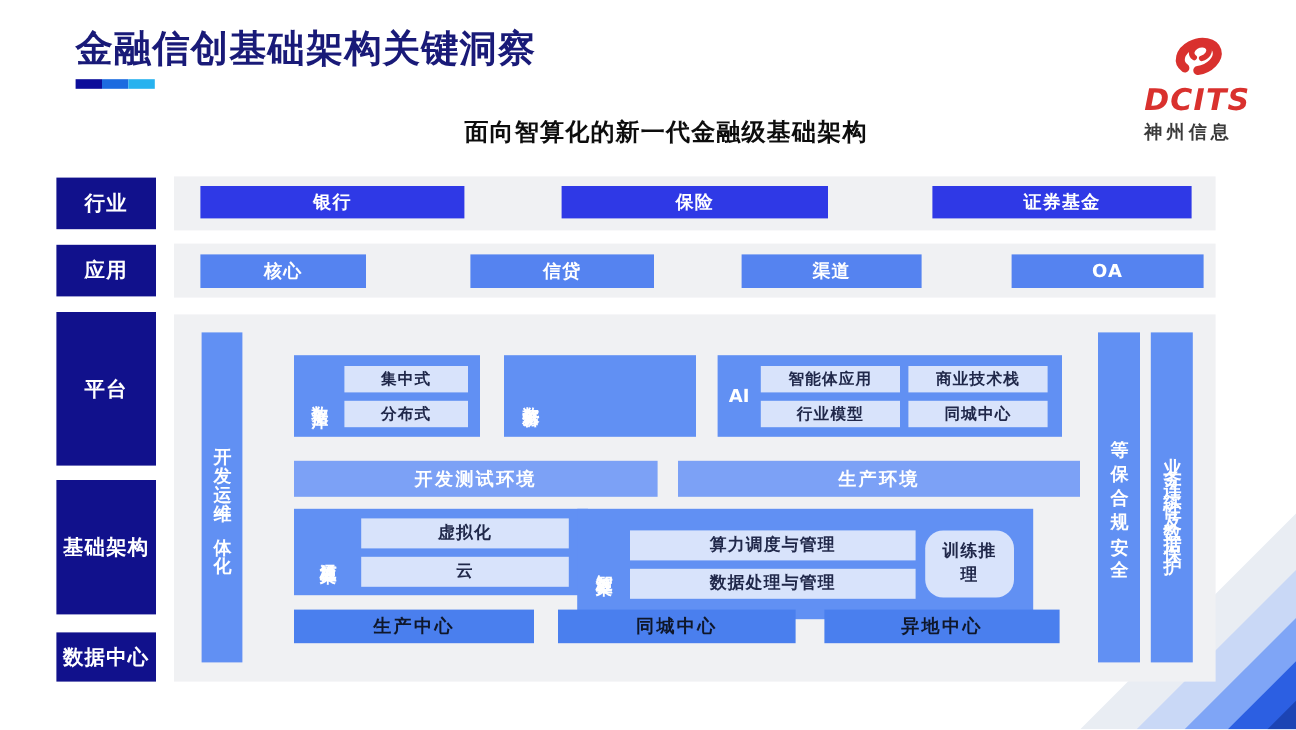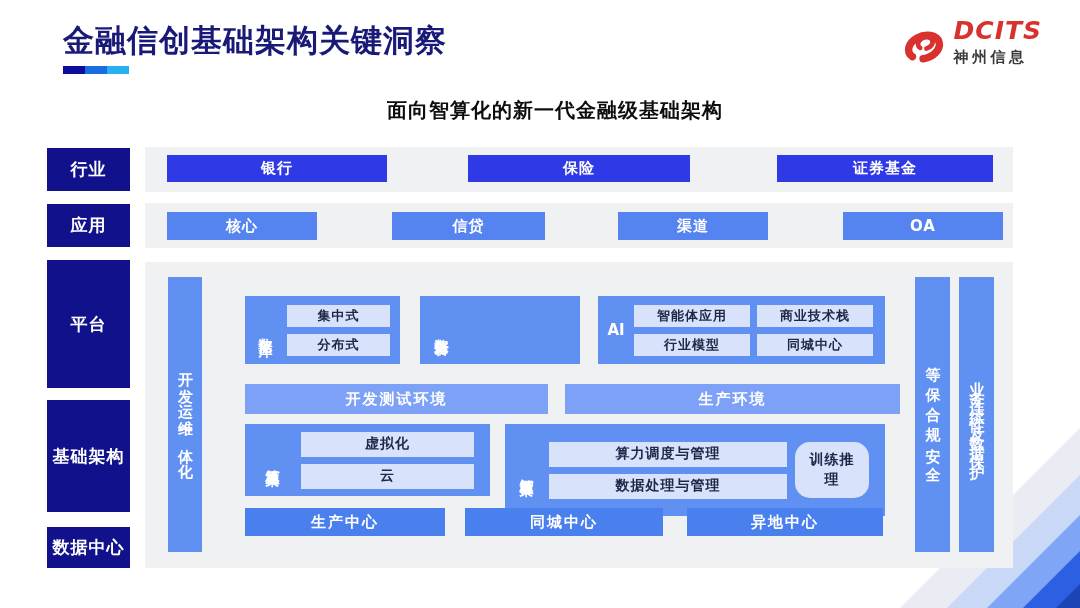--- a/index.html
+++ b/index.html
@@ -6,21 +6,21 @@
   body{font-family:"DejaVu Sans","Liberation Sans",sans-serif;}
   #app{position:relative;width:1080px;height:608px;background:#ffffff;overflow:hidden;}
   .abs{position:absolute;}
   .flexc{display:flex;align-items:center;justify-content:center;}
 
   
   .page-title{left:63px;top:20px;font-size:31px;font-weight:700;color:#191a78;letter-spacing:1px;white-space:nowrap;}
   .underline{left:63px;top:66px;display:flex;}
   .underline span{width:22px;height:8px;display:block;}
   .u1{background:#0c0d9a;} .u2{background:#1c6be0;} .u3{background:#27b2ef;}
-  .logo{right:38px;top:14px;display:flex;align-items:center;}
+  .logo{right:38px;top:14px;display:flex;align-items:center;flex-direction:column;}
   .logo-text{margin-left:6px;display:flex;flex-direction:column;}
   .logo-brand{color:#d9312e;font-size:25px;font-weight:800;font-style:italic;letter-spacing:1px;line-height:1.1;}
   .logo-company{color:#3b3b3b;font-size:15px;font-weight:700;letter-spacing:3.5px;margin-top:3px;}
 
   .subtitle{left:145px;top:97px;width:820px;text-align:center;font-size:20px;font-weight:800;color:#0d0d0d;letter-spacing:1px;}
 
   
   .band{background:#f0f1f3;}
   .navlabel{background:#11118c;color:#ffffff;font-weight:700;font-size:17px;letter-spacing:1px;}
   .btn{color:#ffffff;font-weight:700;font-size:15px;letter-spacing:1px;}
@@ -33,52 +33,52 @@
   .vtext{writing-mode:vertical-rl;text-orientation:upright;}
 
   .group{background:#6190f3;display:flex;align-items:center;}
   .labelcol{display:flex;align-items:center;justify-content:center;color:#ffffff;font-weight:700;font-size:14px;height:100%;}
   .gcol{flex:1;display:flex;flex-direction:column;justify-content:center;gap:7px;margin-right:10px;}
   .gridcol{flex:1;display:grid;grid-template-columns:1fr 1fr;gap:7px;margin-right:12px;}
   .lightbox{background:#d8e3fb;color:#20284a;font-weight:700;font-size:13px;display:flex;align-items:center;justify-content:center;letter-spacing:1px;}
   .h22{height:22px;} .h25{height:25px;}
 
   .envbar{background:#7ca1f6;color:#ffffff;font-weight:700;font-size:15px;letter-spacing:2px;}
-  .centerbar{background:#4a7fee;color:#ffffff;font-weight:700;font-size:15px;letter-spacing:2px;}
+  .centerbar{background:#4a7fee;color:#0f172a;font-weight:700;font-size:15px;letter-spacing:2px;}
 
   
   #band1{left:145px;top:147px;width:868px;height:45px;}
   #band2{left:145px;top:203px;width:868px;height:45px;}
   #lbl-industry{left:47px;top:148px;width:83px;height:43px;}
   #lbl-application{left:47px;top:204px;width:83px;height:43px;}
   #btn-bank{left:167px;top:155px;width:220px;height:27px;}
   #btn-insurance{left:468px;top:155px;width:222px;height:27px;}
   #btn-securities{left:777px;top:155px;width:216px;height:27px;}
-  #btn-core{left:167px;top:212px;width:150px;height:28px;text-align:center;}
+  #btn-core{left:167px;top:212px;width:138px;height:28px;text-align:center;}
   #btn-credit{left:392px;top:212px;width:153px;height:28px;}
   #btn-channel{left:618px;top:212px;width:150px;height:28px;}
   #btn-oa{left:843px;top:212px;width:160px;height:28px;}
   #lbl-platform{left:47px;top:260px;width:83px;height:128px;}
   #lbl-infra{left:47px;top:400px;width:83px;height:112px;}
   #lbl-dc{left:47px;top:527px;width:83px;height:41px;}
   #devops-bar{left:168px;top:277px;width:34px;height:275px;}
   #devops-bar .vtext{letter-spacing:15px;}
   #g-db{left:245px;top:296px;width:155px;height:68px;}
   #g-db .labelcol{width:42px;letter-spacing:2px;}
   #g-da{left:420px;top:296px;width:160px;height:68px;}
   #g-da .labelcol{width:44px;letter-spacing:1px;}
   #g-ai{left:598px;top:296px;width:287px;height:68px;}
   #g-ai .labelcol{width:36px;font-size:15px;}
   #env1{left:245px;top:384px;width:303px;height:30px;}
   #env2{left:565px;top:384px;width:335px;height:30px;}
   #fw1{left:245px;top:424px;width:245px;height:72px;}
   #fw1 .labelcol{width:56px;letter-spacing:1px;}
   #fw1 .gcol{margin-right:16px;}
   #fw1 .lightbox{font-size:14px;}
-  #fw2{left:505px;top:424px;width:380px;height:92px;}
+  #fw2{left:481px;top:424px;width:380px;height:92px;}
   #fw2 .labelcol{width:44px;letter-spacing:1px;}
   #fw2 .lightbox{font-size:14px;}
   #fw2 .gcol{margin-right:8px;}
   #train-box{width:58px;height:56px;margin-right:16px;padding:0 8px;line-height:1.4;text-align:center;border-radius:15px;}
   #c1{left:245px;top:508px;width:200px;height:28px;}
   #c2{left:465px;top:508px;width:198px;height:28px;}
   #c3{left:687px;top:508px;width:196px;height:28px;}
   #sec-bar{left:915px;top:277px;width:35px;height:275px;}
   #sec-bar .vtext{letter-spacing:20px;}
   #cont-bar{left:959px;top:277px;width:35px;height:275px;}

